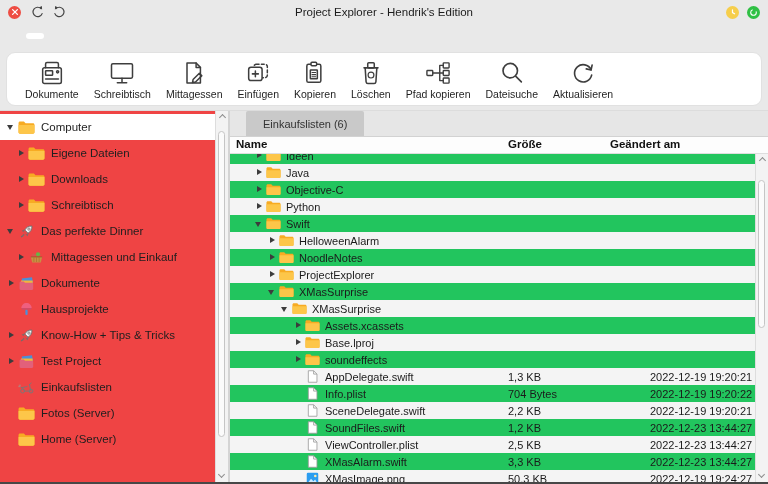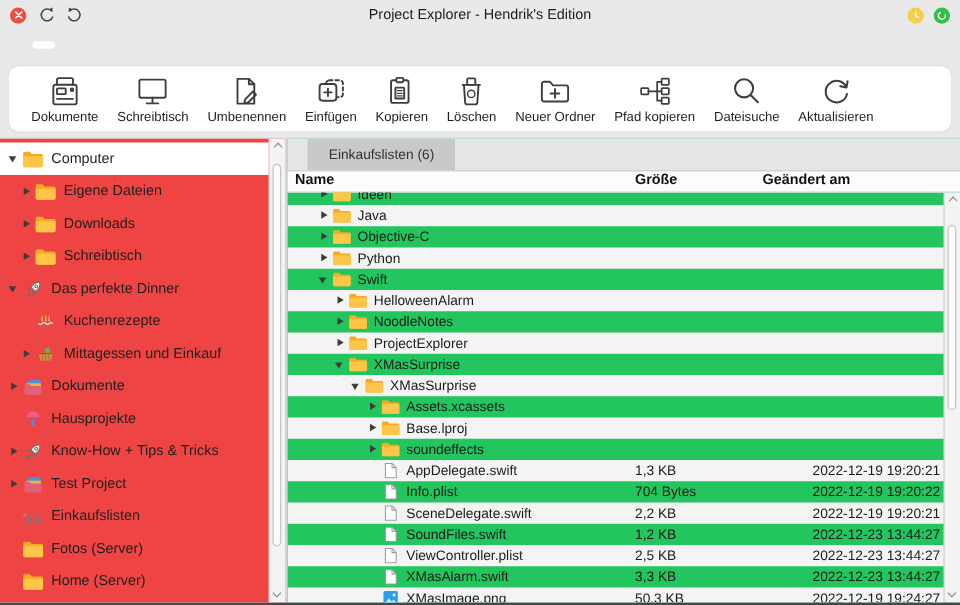--- a/index.html
+++ b/index.html
@@ -291,45 +291,39 @@
         <div class="tool-btn">
           <svg class="tool-icon">
             <use href="#sym-desktop"></use>
           </svg>
           <span class="tool-label">Schreibtisch</span>
         </div>
         <div class="tool-btn">
           <svg class="tool-icon">
             <use href="#sym-rename"></use>
           </svg>
-          <span class="tool-label">Umbenennen</span>
+          <span class="tool-label">Mittagessen</span>
         </div>
         <div class="tool-btn">
           <svg class="tool-icon">
             <use href="#sym-paste"></use>
           </svg>
           <span class="tool-label">Einfügen</span>
         </div>
         <div class="tool-btn">
           <svg class="tool-icon">
             <use href="#sym-copy"></use>
           </svg>
           <span class="tool-label">Kopieren</span>
         </div>
         <div class="tool-btn">
           <svg class="tool-icon">
             <use href="#sym-trash"></use>
           </svg>
           <span class="tool-label">Löschen</span>
-        </div>
-        <div class="tool-btn">
-          <svg class="tool-icon">
-            <use href="#sym-new-folder"></use>
-          </svg>
-          <span class="tool-label">Neuer Ordner</span>
         </div>
         <div class="tool-btn">
           <svg class="tool-icon">
             <use href="#sym-copy-path"></use>
           </svg>
           <span class="tool-label">Pfad kopieren</span>
         </div>
         <div class="tool-btn">
           <svg class="tool-icon">
             <use href="#sym-search"></use>
@@ -377,27 +371,20 @@
               <use href="#sym-folder"></use>
             </svg>
             <span class="side-label">Schreibtisch</span>
           </div>
           <div class="side-item lvl-0">
             <span class="arrow arrow-down"></span>
             <svg class="side-icon">
               <use href="#sym-rocket"></use>
             </svg>
             <span class="side-label">Das perfekte Dinner</span>
-          </div>
-          <div class="side-item lvl-1">
-            <span class="arrow arrow-none"></span>
-            <svg class="side-icon">
-              <use href="#sym-cake"></use>
-            </svg>
-            <span class="side-label">Kuchenrezepte</span>
           </div>
           <div class="side-item lvl-1">
             <span class="arrow arrow-right"></span>
             <svg class="side-icon">
               <use href="#sym-basket"></use>
             </svg>
             <span class="side-label">Mittagessen und Einkauf</span>
           </div>
           <div class="side-item lvl-0">
             <span class="arrow arrow-right"></span>

